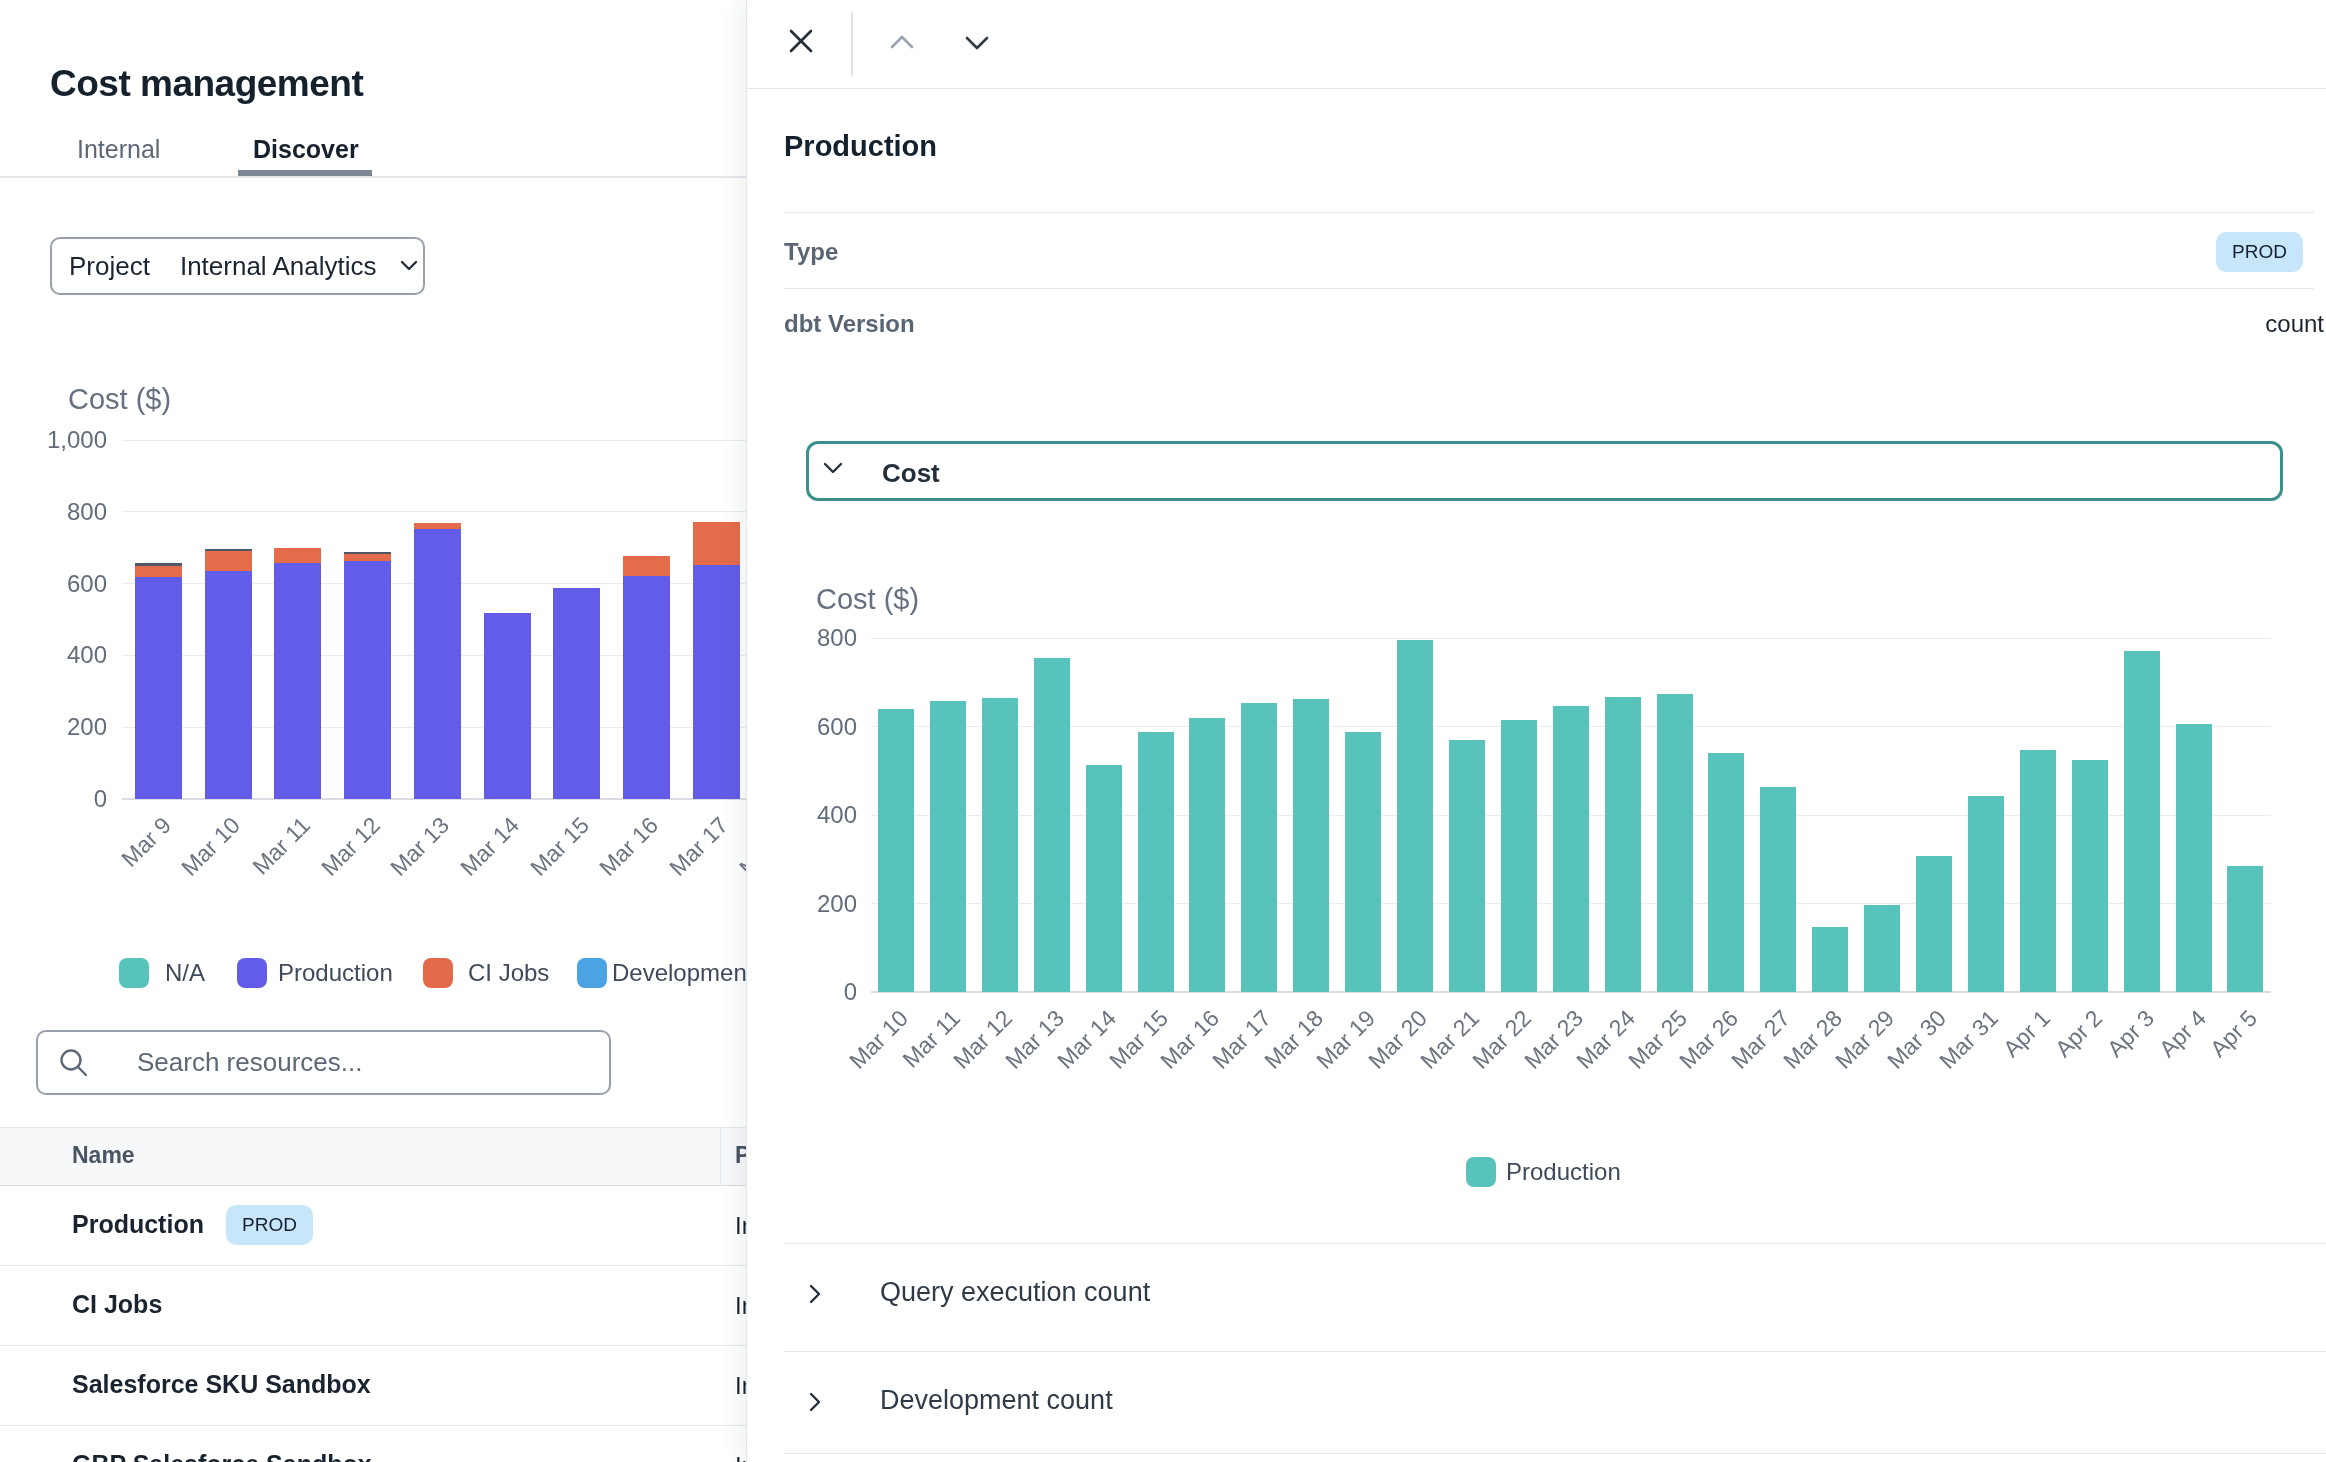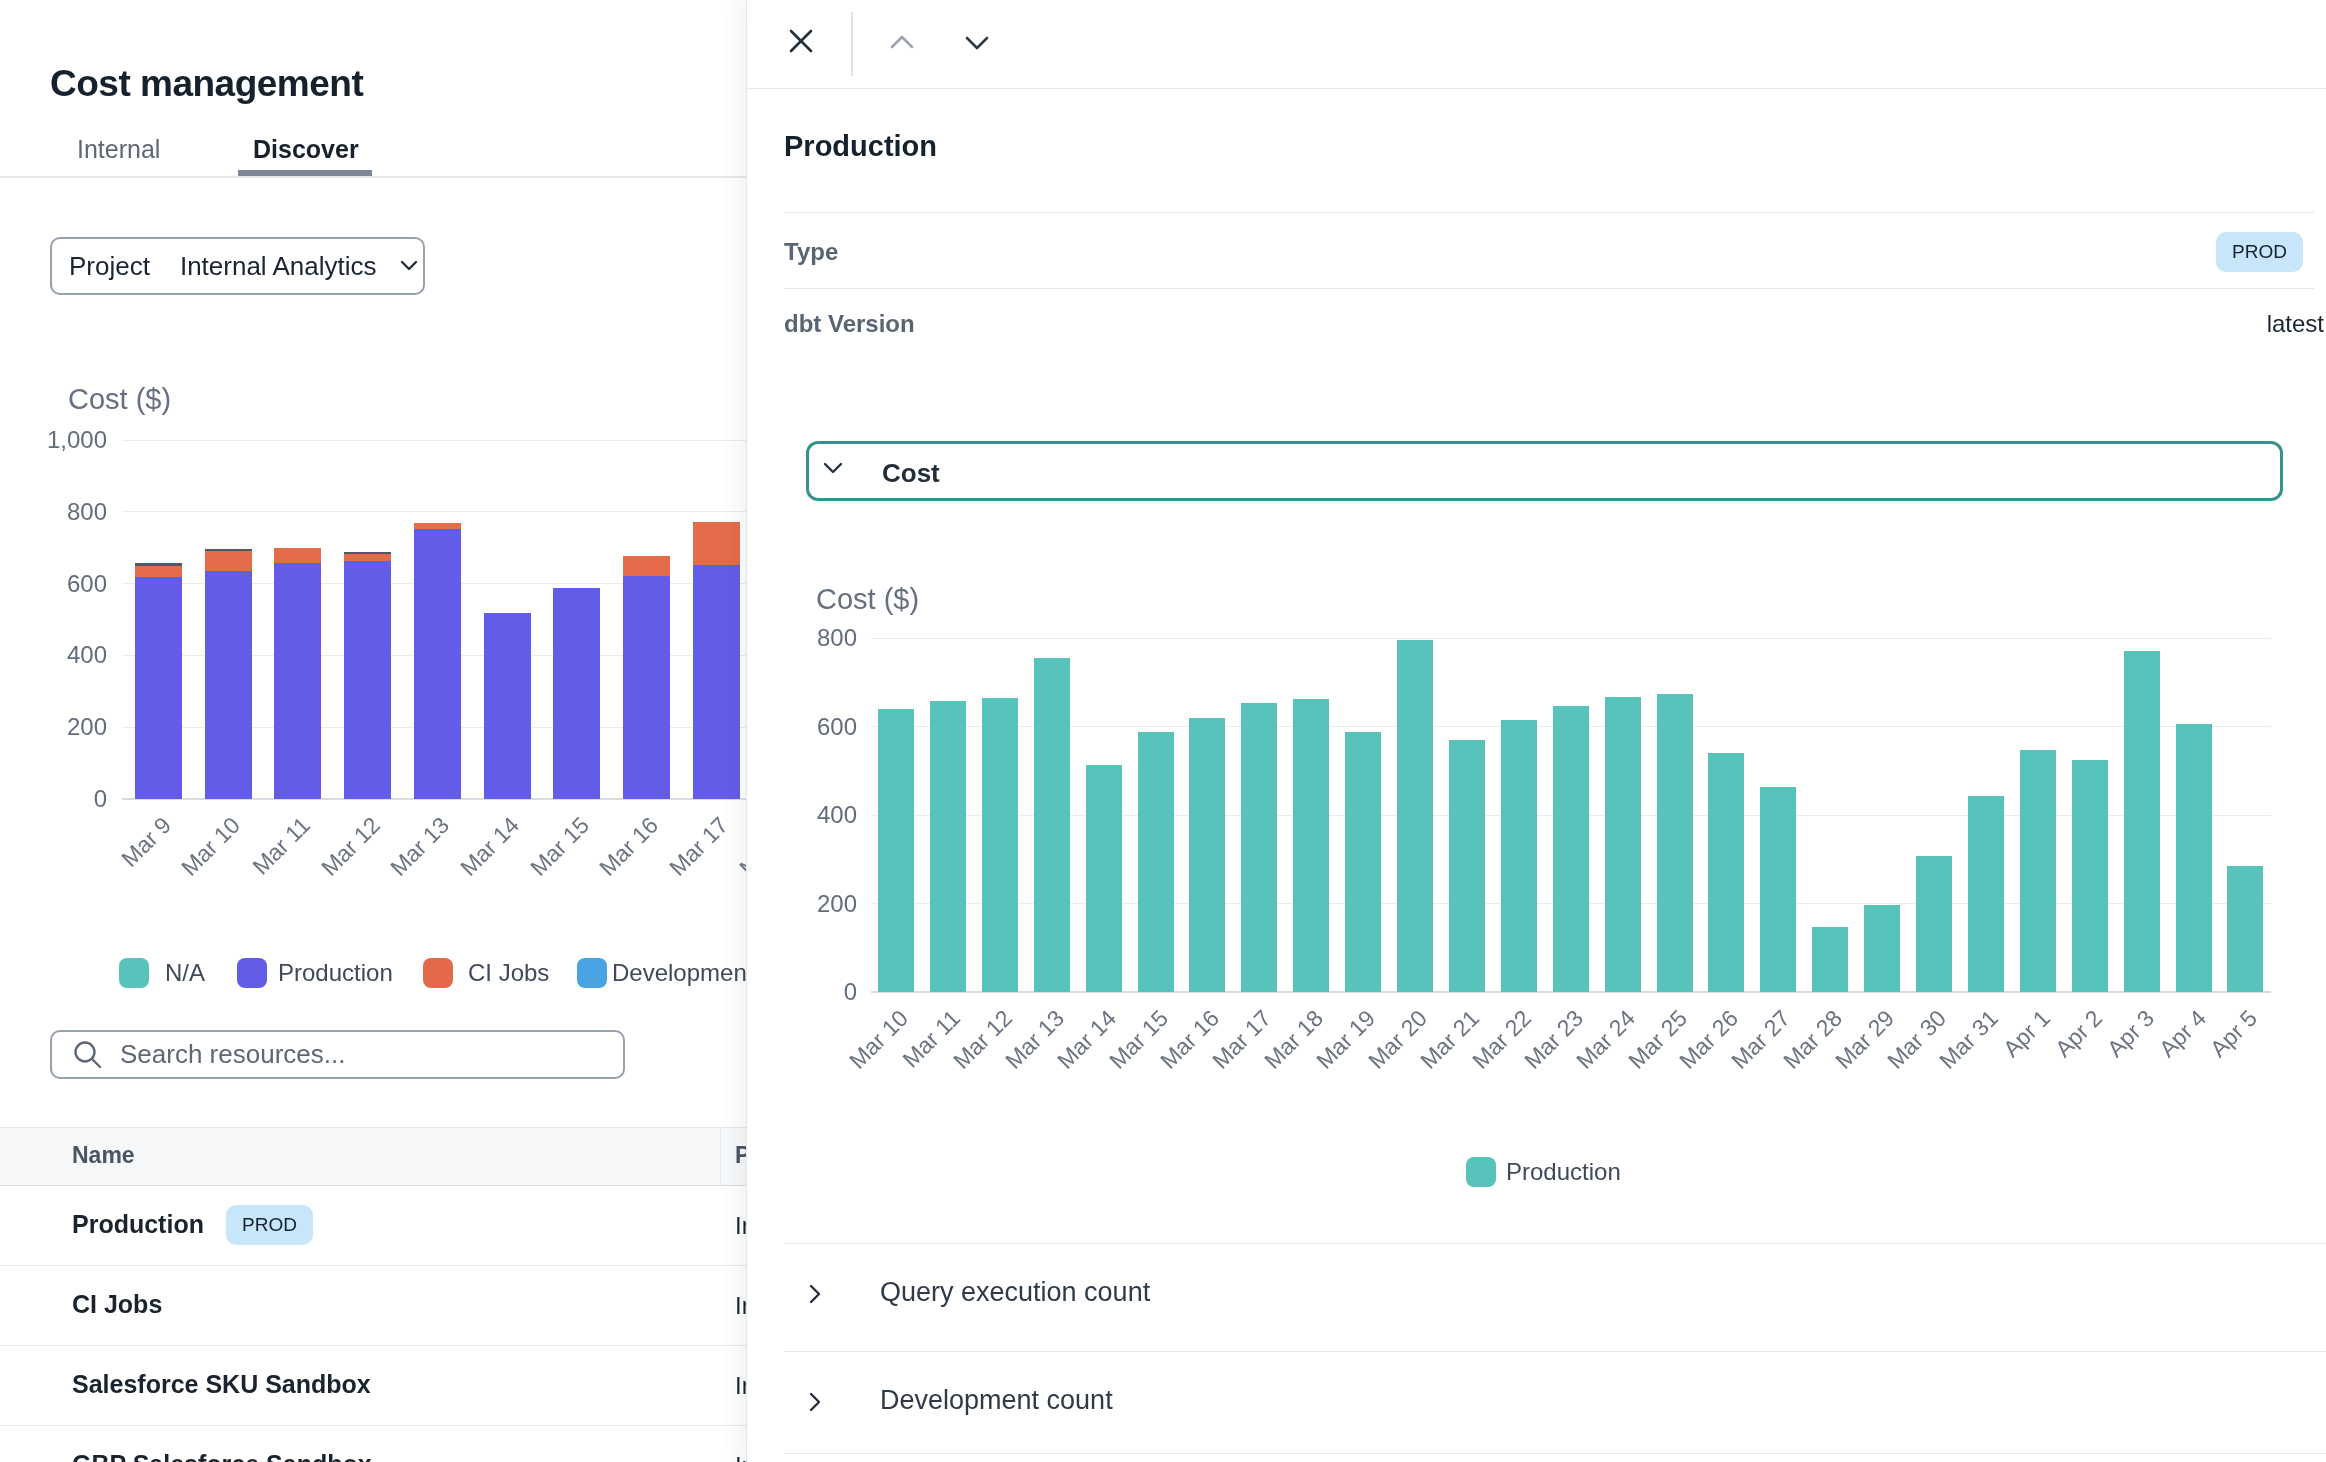--- a/index.html
+++ b/index.html
@@ -20,22 +20,22 @@
   .dd-chev{margin-left:24px;display:flex;}
   .chart-title{font-size:29px;color:#667080;}
   .gridline{height:1px;background:#e9ebef;}
   .baseline{height:2px;background:#d9dde3;}
   .ytick{width:95px;text-align:right;font-size:24px;color:#626d7c;line-height:30px;}
   .xlab{width:130px;text-align:right;font-size:23px;color:#6b7480;line-height:28px;
         transform:rotate(-45deg);transform-origin:100% 50%;}
   .bar-seg{position:absolute;}
   .legend-swatch{width:30px;height:30px;border-radius:8px;}
   .legend-text{font-size:24px;color:#3f4a5a;line-height:34px;}
-  .search-box{left:50px;top:1030px;width:575px;height:49px;border:2px solid #98a0ac;border-radius:10px;
-              display:flex;align-items:center;box-sizing:border-box;background:#fff;}
+  .search-box{left:36px;top:1030px;width:575px;height:65px;border:2px solid #98a0ac;border-radius:10px;
+              display:flex;align-items:center;box-sizing:border-box;background:#fff;gap:31px;}
   .search-box input{border:none;outline:none;font-size:26px;color:#1a2531;margin-left:14px;width:430px;
                     font-family:"Liberation Sans",sans-serif;background:transparent;}
   .search-box input::placeholder{color:#5d6876;opacity:1;}
   .tbl-header{left:0;top:1127px;width:746px;height:59px;background:#f7f8fa;
               border-top:1px solid #e4e7eb;border-bottom:1px solid #d7dbe1;box-sizing:border-box;}
   .tbl-colname{position:absolute;top:14px;font-size:23px;font-weight:600;color:#4a5564;}
   .tbl-col-divider{left:720px;top:1127px;width:1px;height:335px;background:#e4e7eb;}
   .tbl-row{left:0;width:746px;height:80px;border-bottom:1px solid #e4e7eb;box-sizing:border-box;background:#fff;}
   .tbl-name{position:absolute;left:72px;top:24px;font-size:25px;font-weight:700;color:#19242f;}
   .tbl-proj{position:absolute;left:735px;top:26px;font-size:24px;color:#1a2531;white-space:nowrap;}
@@ -201,21 +201,21 @@
     <h2 class="abs panel-title" style="margin: 0px; left: 37px; top: 130px;">Production</h2>
     <div class="abs panel-divider" style="left:37px;top:212px;width:1530px;"></div>
 
     <div class="abs field-label" style="top:238px;">Type</div>
     <div class="abs" style="top:232px;right:24px;">
       <span class="badge">PROD</span>
     </div>
     <div class="abs panel-divider" style="left:37px;top:288px;width:1530px;"></div>
 
     <div class="abs field-label" style="top:310px;text-align:center;">dbt Version</div>
-    <div class="abs field-value" style="top:310px;right:3px;">latest</div>
+    <div class="abs field-value" style="top:310px;right:3px;">count</div>
 
     <div class="abs cost-box">
       <span class="abs" style="left:14px;top:17px;">
         <svg width="20" height="13" viewBox="0 0 20 13">
             <polyline points="2,2 10,10 18,2" fill="none" stroke="#25303d" stroke-width="2.4" stroke-linecap="round" stroke-linejoin="round"></polyline>
           </svg>
       </span>
       <span class="cost-label">Cost</span>
     </div>
 

